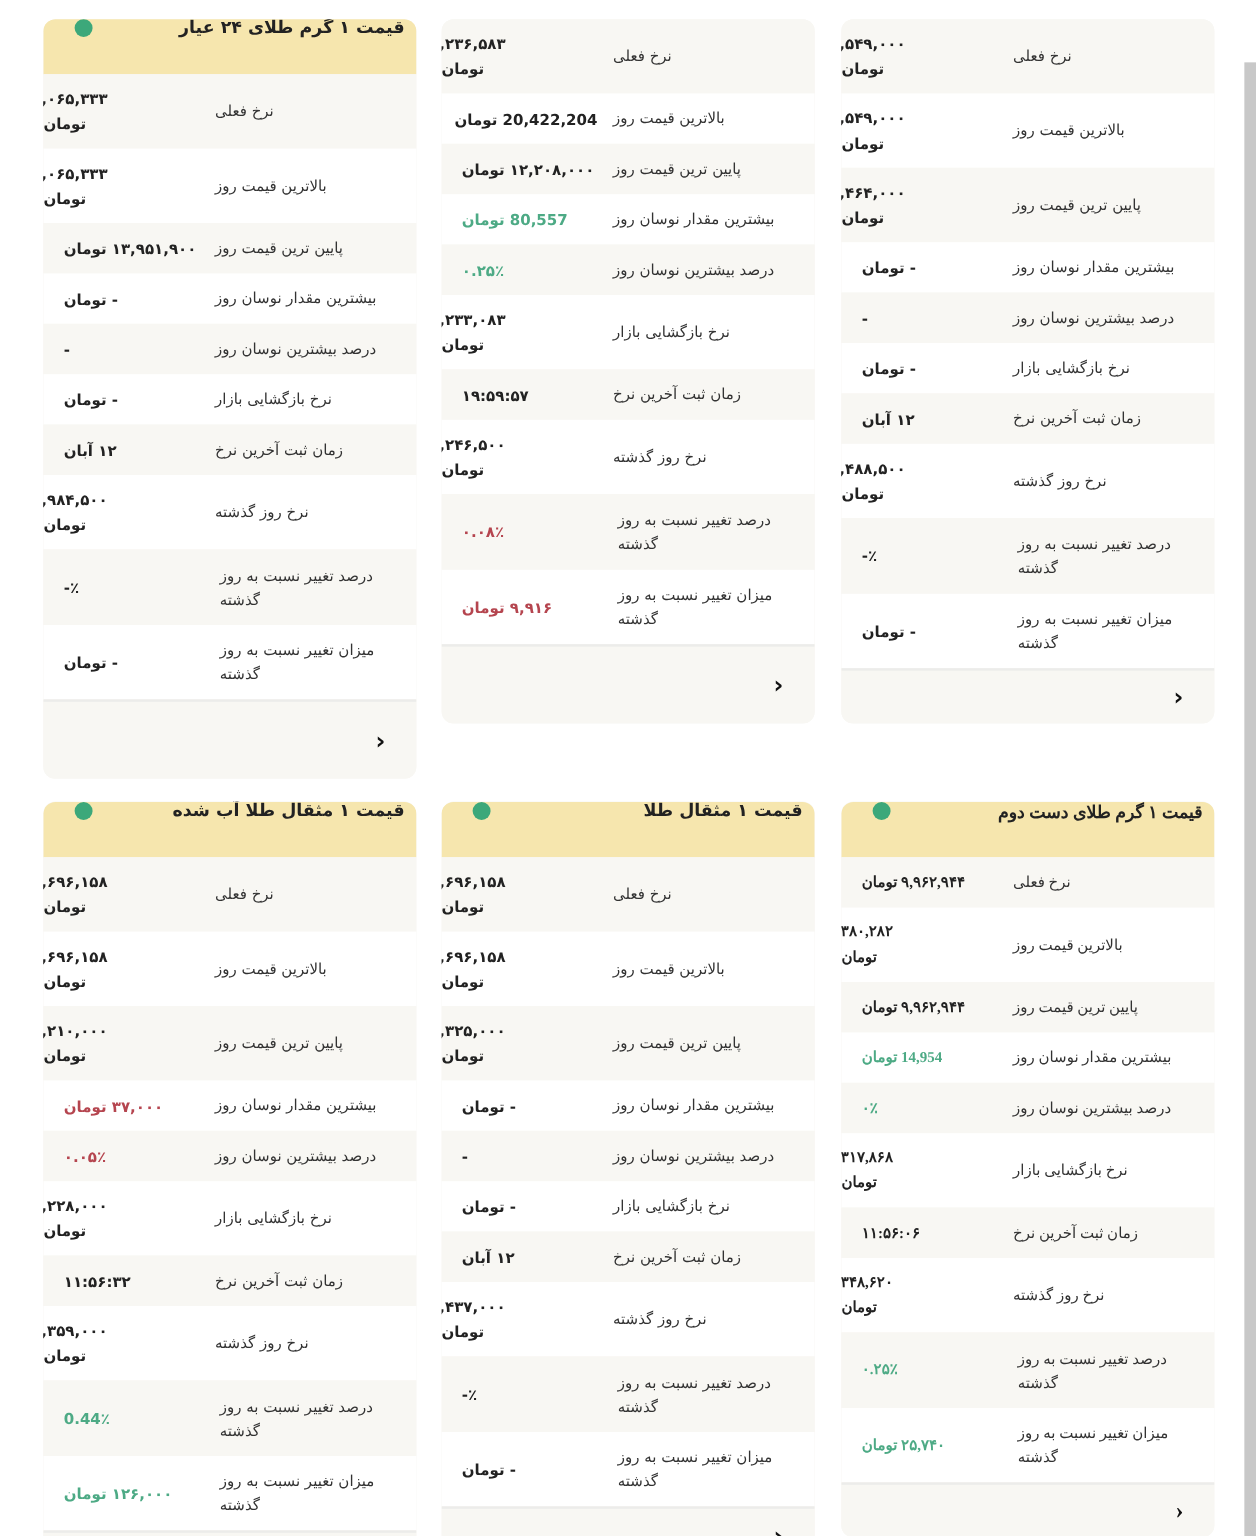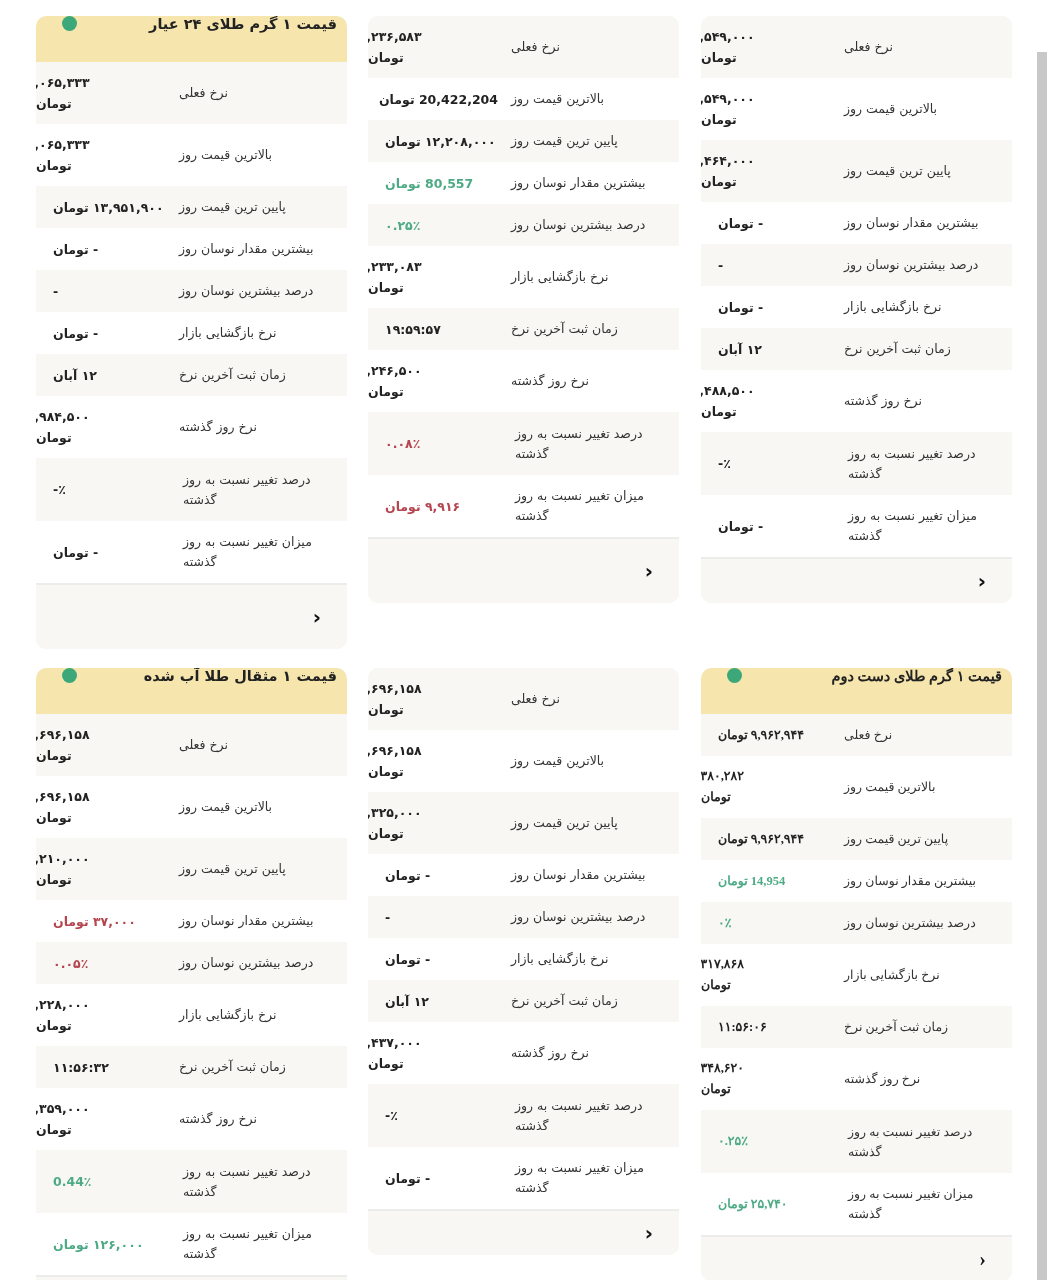--- a/index.html
+++ b/index.html
@@ -331,20 +331,24 @@
       </div>
       <div class="row plain" style="height: 62px;">
         <div class="row-label wrap" style="width: 146px;">میزان تغییر نسبت به روز گذشته</div>
         <div class="row-value inline v-green">۲۵,۷۴۰ تومان</div>
       </div>
       <div class="card-footer" style="height: 46px;">
         <span class="chevron">‹</span>
       </div>
     </div>
     <div class="card" style="left: 368px; top: 668px;">
+      <div class="card-header">
+        <span class="card-title">قیمت ۱ مثقال طلا</span>
+        <span class="status-dot" style="background: rgb(60, 168, 122);"></span>
+      </div>
       <div class="row alt" style="height: 62px;">
         <div class="row-label">نرخ فعلی</div>
         <div class="row-value ">
           <span class="num">۴۵,۶۹۶,۱۵۸</span>
           <span class="unit">تومان</span>
         </div>
       </div>
       <div class="row plain" style="height: 62px;">
         <div class="row-label">بالاترین قیمت روز</div>
         <div class="row-value ">

